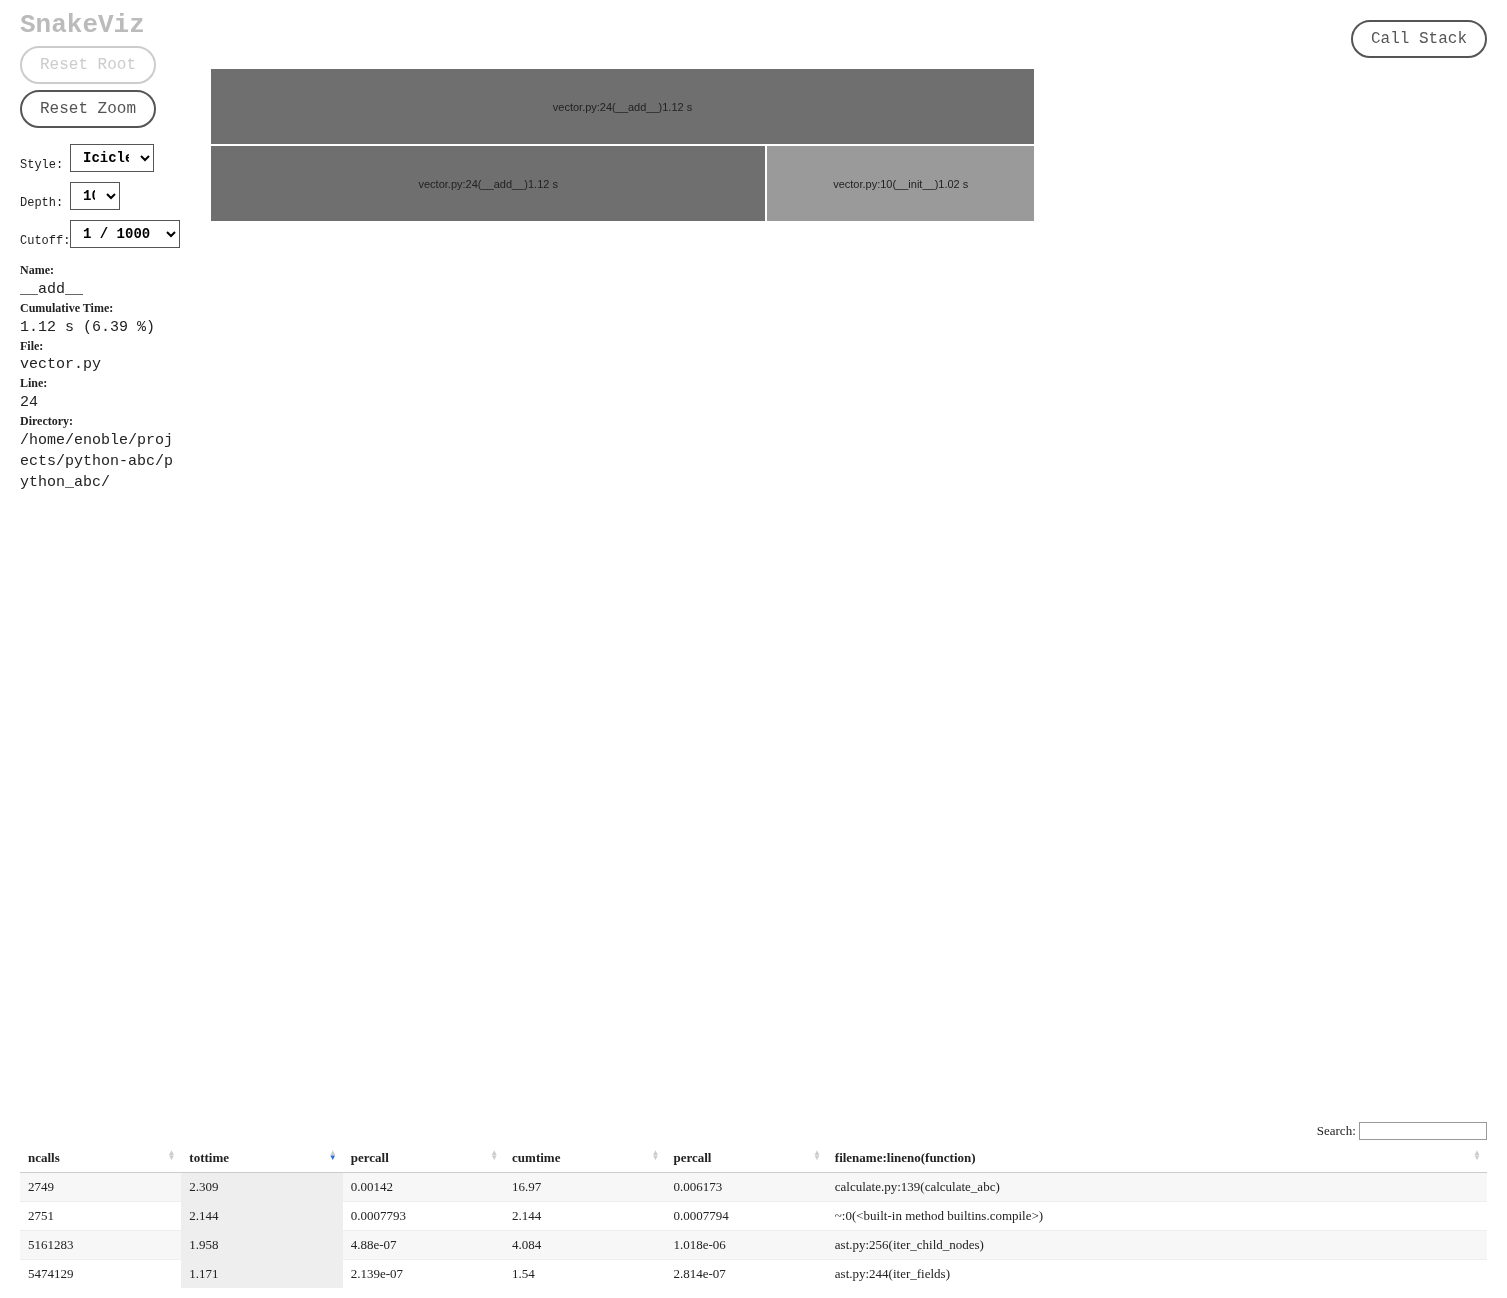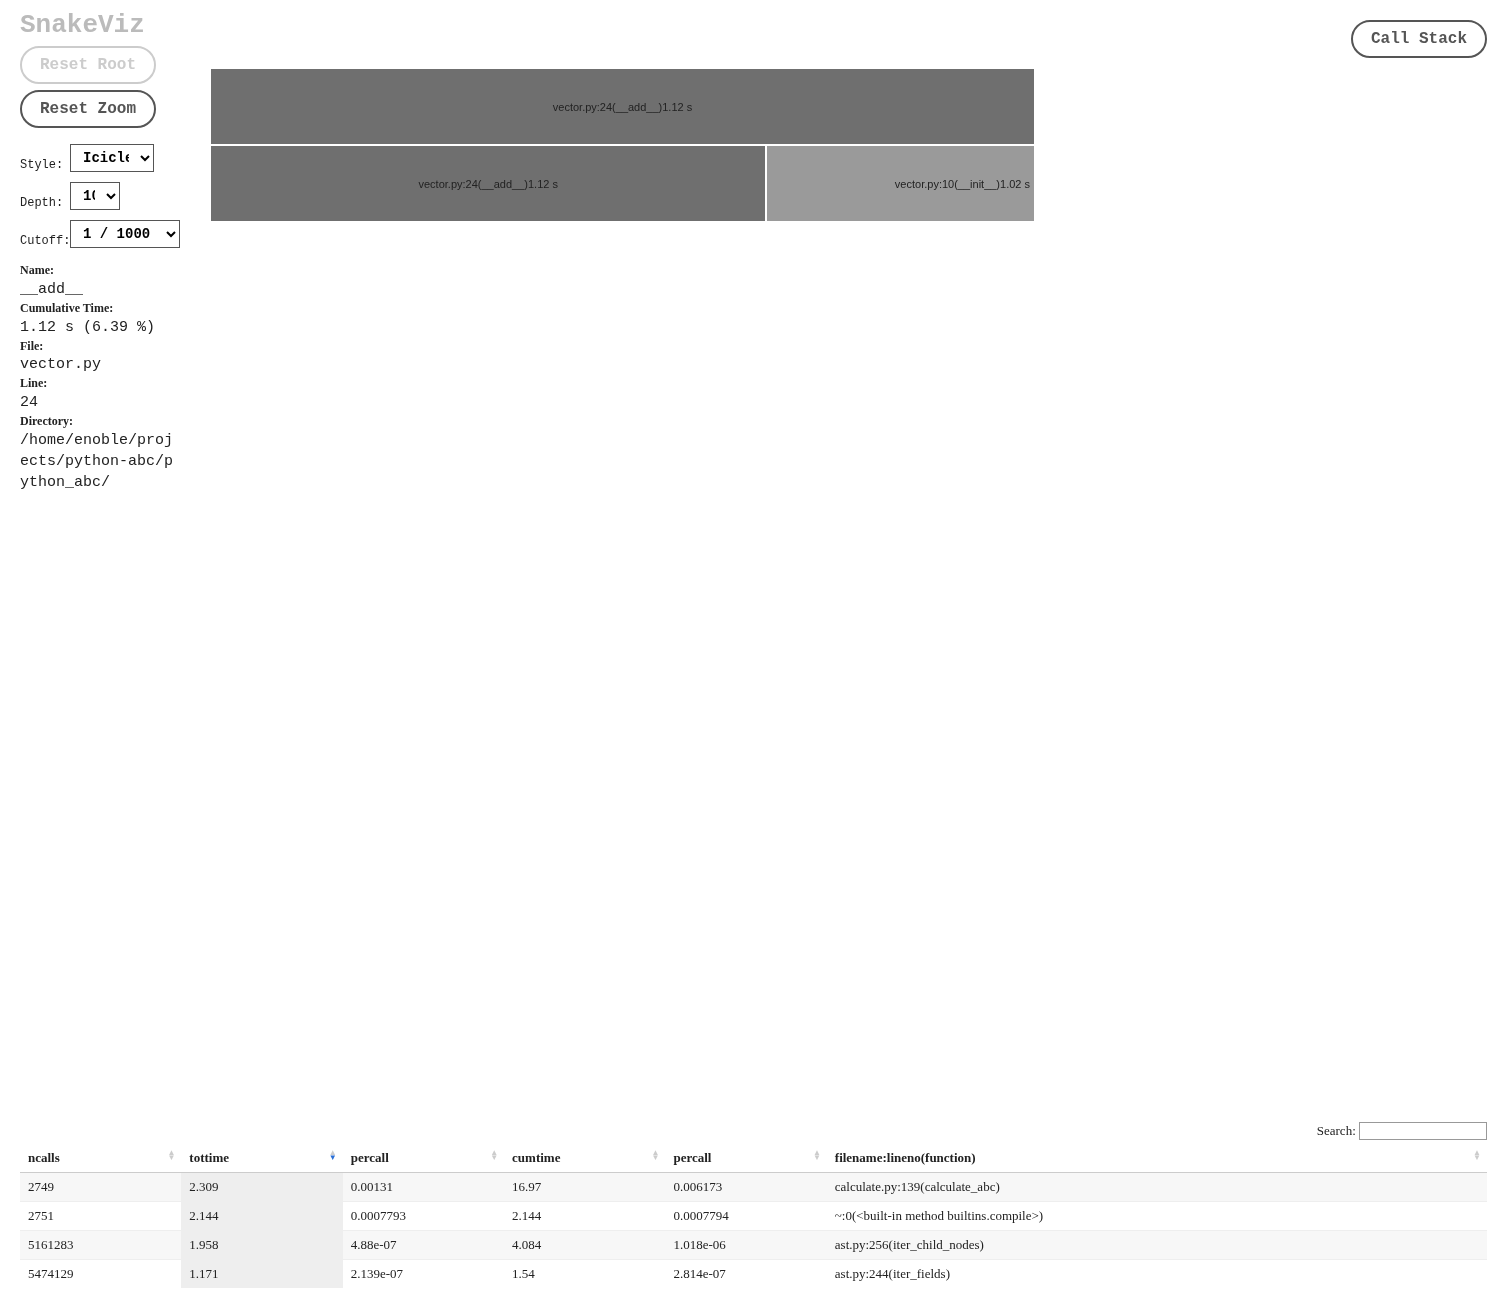--- a/index.html
+++ b/index.html
@@ -8,21 +8,21 @@
     --grey1:#6f6f6f;  
     --grey2:#9a9a9a;  
     --fade:#bbb;
   }
   html,body{margin:0;padding:0;font-family:Verdana, Geneva, sans-serif;font-size:12px;color:#222;background:#fff;}
   body{position:relative;min-height:1298px;min-width:1170px;padding:0 20px 20px 20px;box-sizing:border-box;}
 
   h1.logo{font-family:"Courier New",monospace;font-weight:bold;font-size:26px;color:var(--fade);margin:10px 0 6px 0;letter-spacing:0px;}
 
   
-  .pill{display:inline-block;font-family:"Courier New",monospace;font-size:16px;font-weight:bold;color:var(--border);
+  .pill{display:inline-block;font-family:"Courier New",monospace;font-size:16px;font-weight:normal;color:var(--border);
         padding:8px 18px;border:2px solid var(--border);border-radius:22px;background:#fff;cursor:pointer;user-select:none;
         margin-bottom:6px;}
   .pill.disabled{color:var(--light);border-color:var(--light);cursor:default;}
 
   .callstack{position:absolute;top:20px;right:20px;}
 
   .sidebar{position:absolute;left:20px;top:46px;width:180px;}
   .ctl-row{display:flex;align-items:flex-end;margin-top:10px;font-family:"Courier New",monospace;font-size:12px;}
   .ctl-row label{width:50px;}
   select{font-family:"Courier New",monospace;font-weight:bold;font-size:14px;border:1px solid #555;padding:4px 8px;background:#fff;}
@@ -35,21 +35,21 @@
   .infoblock .mono{font-family:"Courier New",monospace;font-size:15px;}
 
   
   .icicle{position:absolute;left:210px;top:68px;width:825px;}
   .ic-row{display:flex;}
   .ic-cell{border:1px solid #fff;box-sizing:border-box;display:flex;flex-direction:row;justify-content:center;align-items:center;
            font-family:Arial,Helvetica,sans-serif;font-size:11px;color:#222;text-align:center;padding:4px;overflow:hidden;}
   .ic-top{height:77px;width:100%;background:var(--grey1);}
   .ic-row2{height:77px;}
   .ic-l{flex:1.12;background:var(--grey1);}
-  .ic-r{flex:0.53;background:var(--grey2);justify-content:flex-end;}
+  .ic-r{flex:0.53;background:var(--grey2);}
 
   
   .tablewrap{position:absolute;left:20px;right:20px;bottom:10px;}
   .searchrow{text-align:right;font-family:Georgia,'Times New Roman',serif;font-size:13px;margin-bottom:4px;}
   .searchrow input{width:120px;border:1px solid #999;padding:1px 3px;font-size:12px;}
   table{width:100%;border-collapse:collapse;font-family:Georgia,'Times New Roman', serif;font-size:13px;}
   thead th{font-weight:bold;text-align:left;padding:6px 8px;border-bottom:1px solid #ccc;position:relative;}
   tbody td{padding:6px 8px;border-top:1px solid #eee;}
   tbody tr:nth-child(odd){background:#f7f7f7;}
   td.shade{background:#eee !important;}
@@ -153,21 +153,21 @@
       <th><span>filename:lineno(function)</span><span class="sort">
               <span>▲</span>
               <span class="down">▼</span>
             </span></th>
     </tr>
       </thead>
     <tbody>
       <tr>
         <td>2749</td>
         <td class="shade">2.309</td>
-        <td>0.00131</td>
+        <td>0.00142</td>
         <td>16.97</td>
         <td>0.006173</td>
         <td>calculate.py:139(calculate_abc)</td>
       </tr>
       <tr>
         <td>2751</td>
         <td class="shade">2.144</td>
         <td>0.0007793</td>
         <td>2.144</td>
         <td>0.0007794</td>

